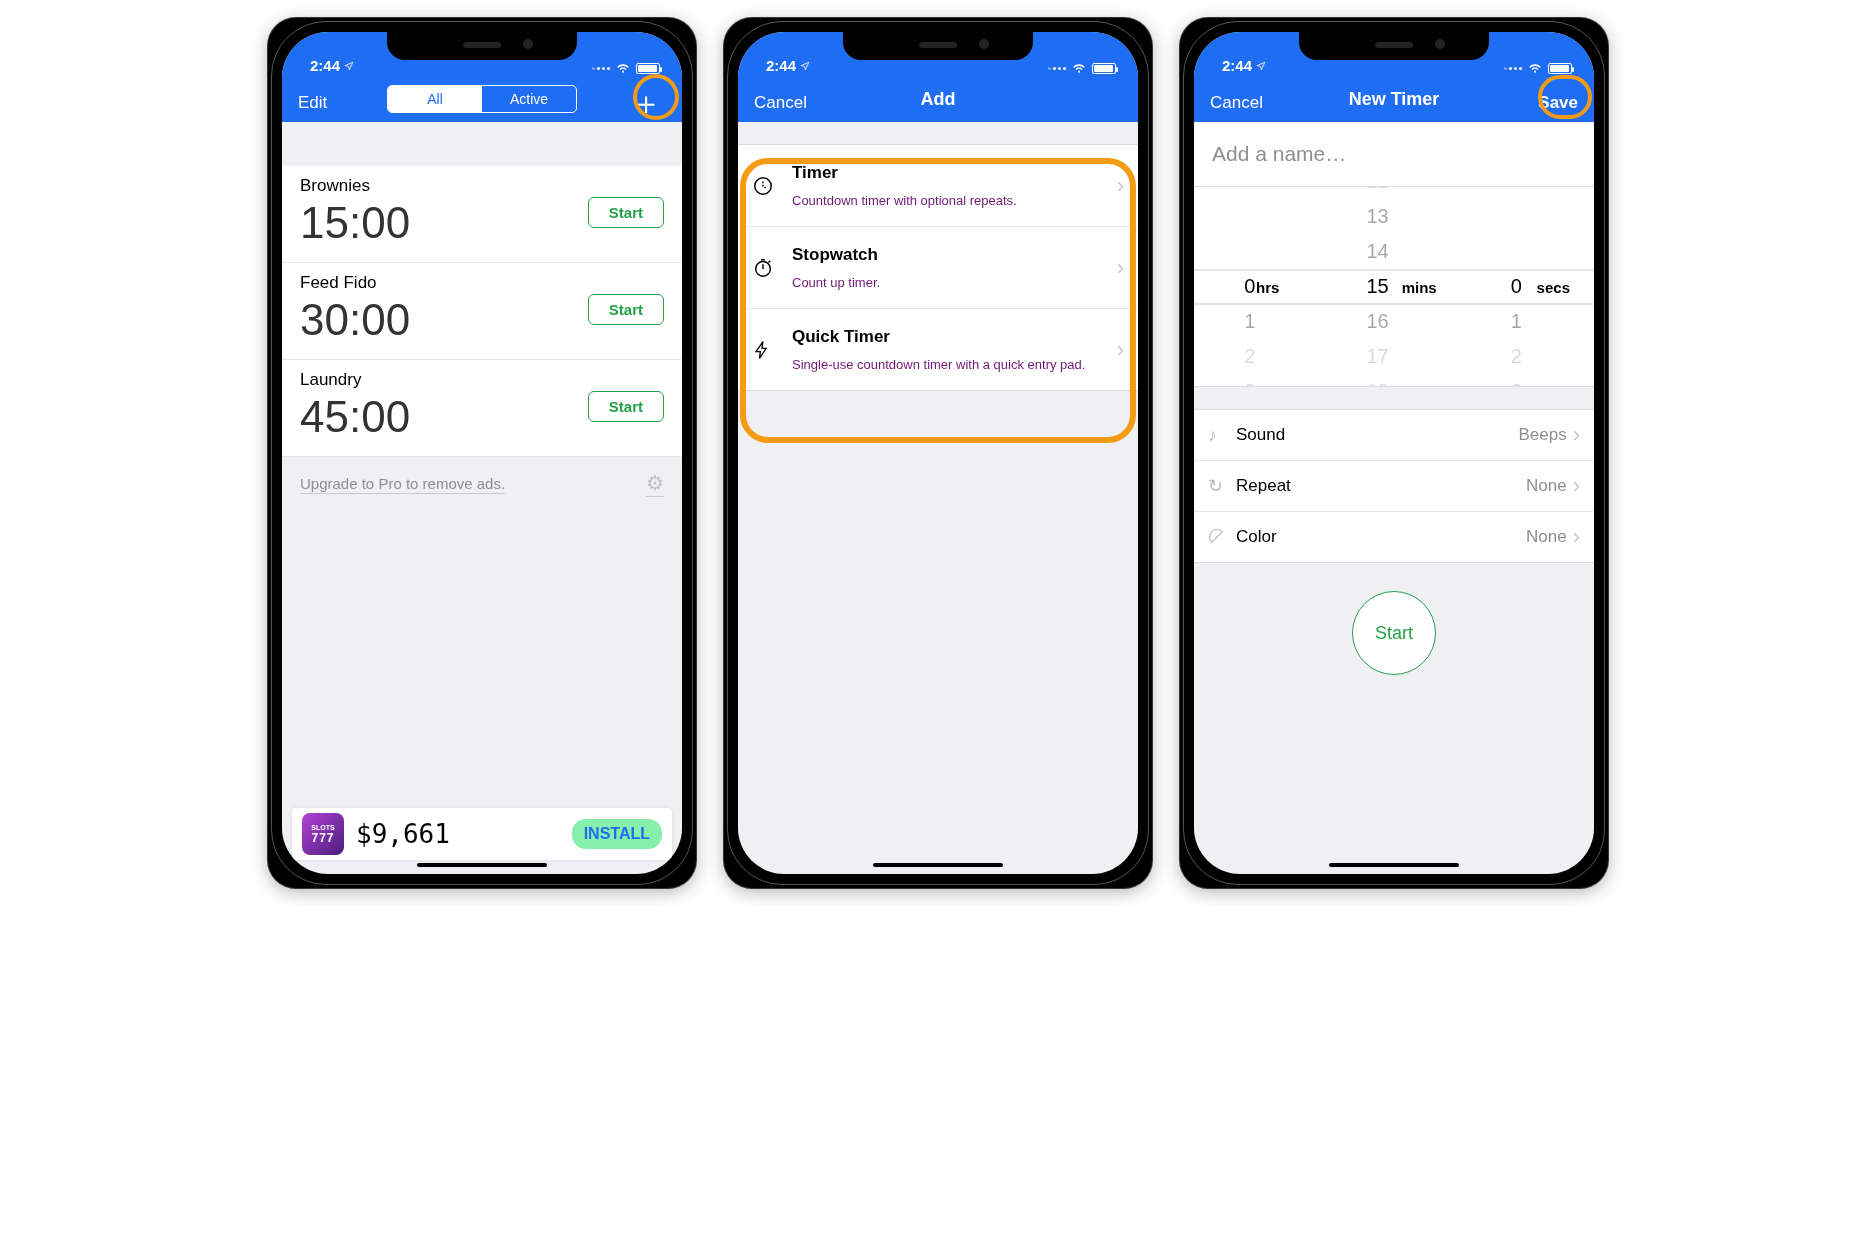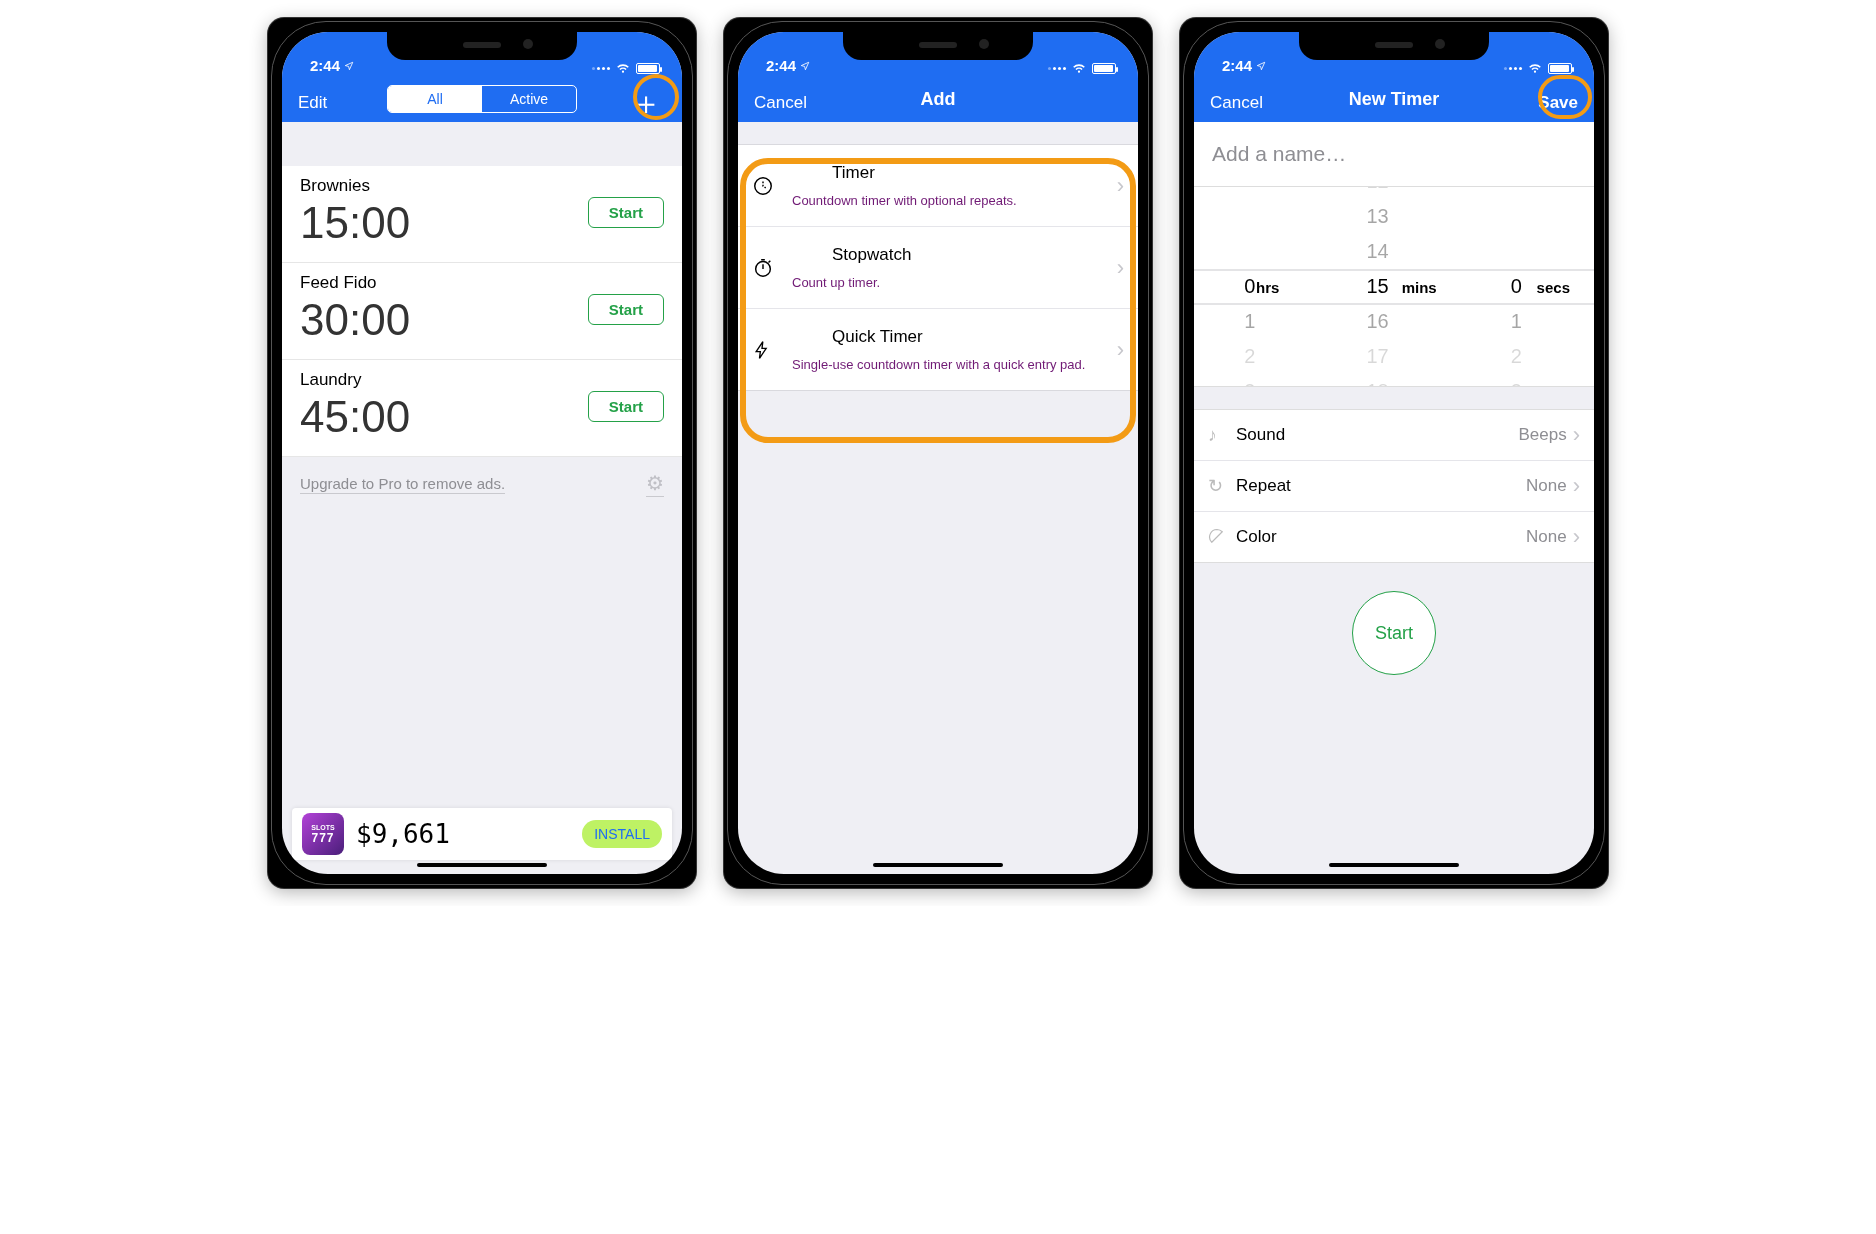--- a/index.html
+++ b/index.html
@@ -9,21 +9,21 @@
     display: flex;
     justify-content: center;
     align-items: flex-start;
     gap: 28px;
     padding: 18px;
   }
   .phone {
     width: 428px;
     height: 870px;
     background: #000;
-    border-radius: 16px;
+    border-radius: 28px;
     padding: 14px;
     position: relative;
     box-shadow: 0 0 0 1px #333, 0 4px 18px rgba(0,0,0,0.3);
   }
   .phone::before {
     content: "";
     position: absolute;
     inset: 3px;
     border: 1px solid #555;
     border-radius: 55px;
@@ -199,21 +199,21 @@
   .gear-icon { color:#c0c0c6; font-size:20px; }
 
   .add-list { background:#fff; margin-top:22px; border-top:1px solid #d9d9de; border-bottom:1px solid #d9d9de;}
   .add-row {
     display:flex; align-items:center; padding:18px 14px; gap:14px;
     border-bottom:1px solid #e5e5ea;
   }
   .add-row:last-child{border-bottom:0;}
   .add-icon-left { width:26px; text-align:center; color:#000; }
   .add-texts { flex:1; }
-  .add-title { font-size:17px; font-weight:400;margin-left:40px; }
+  .add-title { font-size:17px; font-weight:700; }
   .add-sub { font-size:13px; color:#701a75; margin-top:10px;}
   .chev { color:#c7c7cc; font-size:22px; font-weight:300;}
 
   .name-field {
     background:#fff; padding:20px 18px; border-bottom:1px solid #ddd;
   }
   .name-placeholder { color:#8e8e93; font-size:21px; }
 
   .picker {
     background:#fff;
@@ -262,22 +262,22 @@
   }
   .ad-icon {
     width:42px;height:42px;border-radius:8px;
     background:linear-gradient(135deg,#b342d8,#4a1e7a);
     display:flex;flex-direction:column;align-items:center;justify-content:center;
     color:#fff;font-size:7px;font-weight:700;
   }
   .ad-icon .sevens{font-size:12px;letter-spacing:1px;}
   .ad-text{flex:1; font-family:monospace; font-size:26px; font-weight:500;}
   .ad-install{
-    background:#bef264;border-radius:14px;padding:6px 12px;
-    color:#1f6df2;font-weight:400;font-size:14px;
+    background:#86efac;border-radius:14px;padding:6px 12px;
+    color:#1f6df2;font-weight:700;font-size:16px;
   }
   svg { display:block; }
 </style>
 </head>
 <body>
 
 <div class="phone">
   <div class="screen">
     <div class="notch"></div>
     <div class="home-indicator"></div>

